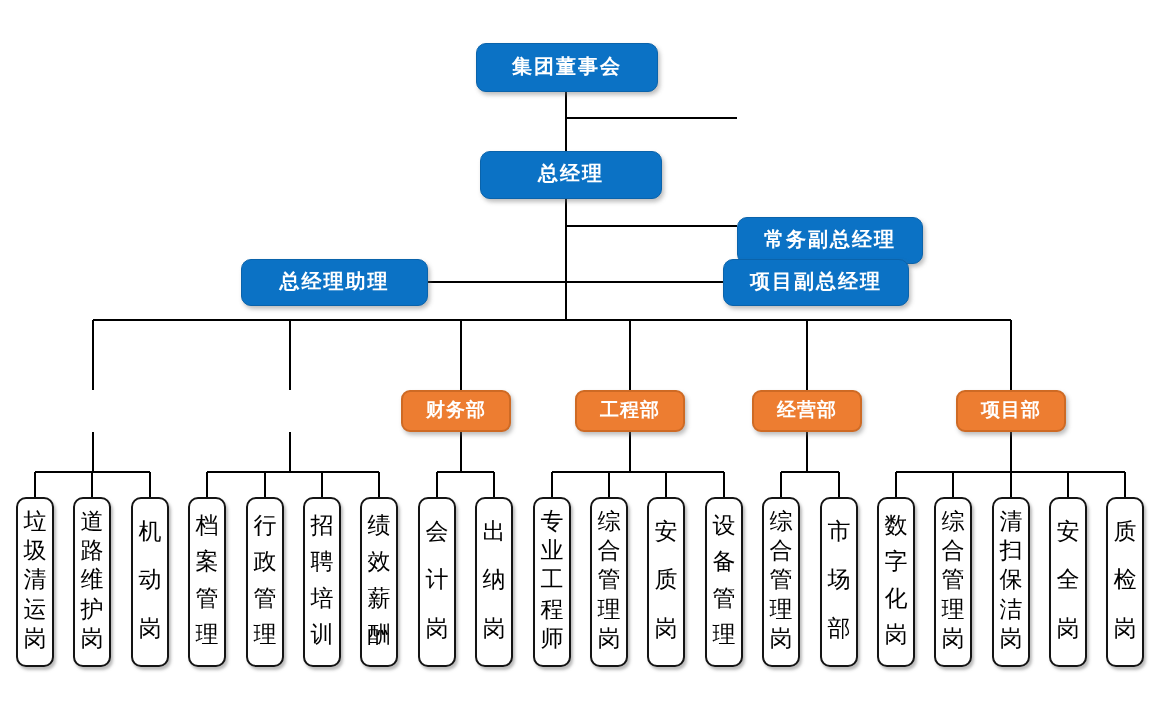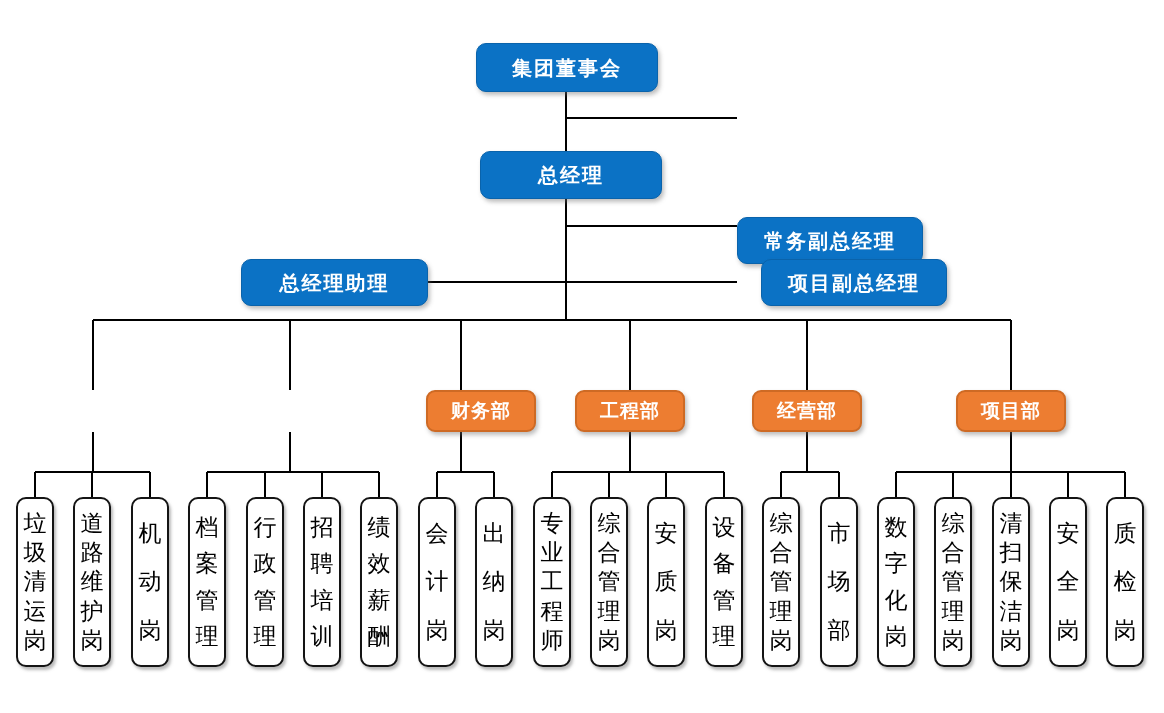--- a/index.html
+++ b/index.html
@@ -1,18 +1,18 @@
 <!DOCTYPE html>
 <html><head>
 <meta charset="utf-8">
 <style>
   html,body{margin:0;padding:0;background:#fff;}
   .canvas{
     position:relative;width:1164px;height:713px;background:#ffffff;
-    font-family:Liberation Sans, sans-serif;overflow:hidden;
+    font-family:Liberation Mono, monospace;overflow:hidden;
   }
   .node{
     position:absolute;display:flex;align-items:center;justify-content:center;
     box-sizing:border-box;text-align:center;line-height:1.1;
   }
   .blue{
     background:var(--blue,#0B72C5);border:1px solid var(--blue-border,#0A63AB);
     border-radius:10px;color:#fff;font-size:20px;font-weight:600;
     letter-spacing:2px;box-shadow:2px 3px 4px rgba(110,110,110,.45);
   }
@@ -86,23 +86,23 @@
 
   <div class="node blue" style="left:476px;top:43px;width:182px;height:49px">集团董事会</div>
 
 
   <div class="node blue" style="left:480px;top:151px;width:182px;height:48px">总经理</div>
 
   <div class="node blue" style="left:737px;top:217px;width:186px;height:47px">常务副总经理</div>
 
   <div class="node blue" style="left:241px;top:259px;width:187px;height:47px">总经理助理</div>
 
-  <div class="node blue" style="left:761px;top:259px;width:186px;height:47px">项目副总经理</div>
-
-  <div class="node orange" style="left:426px;top:390px;width:110px;height:42px">财务部</div>
+  <div class="node blue" style="left:723px;top:259px;width:186px;height:47px">项目副总经理</div>
+
+  <div class="node orange" style="left:401px;top:390px;width:110px;height:42px">财务部</div>
   <div class="node orange" style="left:575px;top:390px;width:110px;height:42px">工程部</div>
   <div class="node orange" style="left:752px;top:390px;width:110px;height:42px">经营部</div>
   <div class="node orange" style="left:956px;top:390px;width:110px;height:42px">项目部</div>
 
   <div class="node white vtext" style="left:16px;top:497px;width:38px;height:170px">
       <span>垃</span>
       <span>圾</span>
       <span>清</span>
       <span>运</span>
       <span>岗</span>

